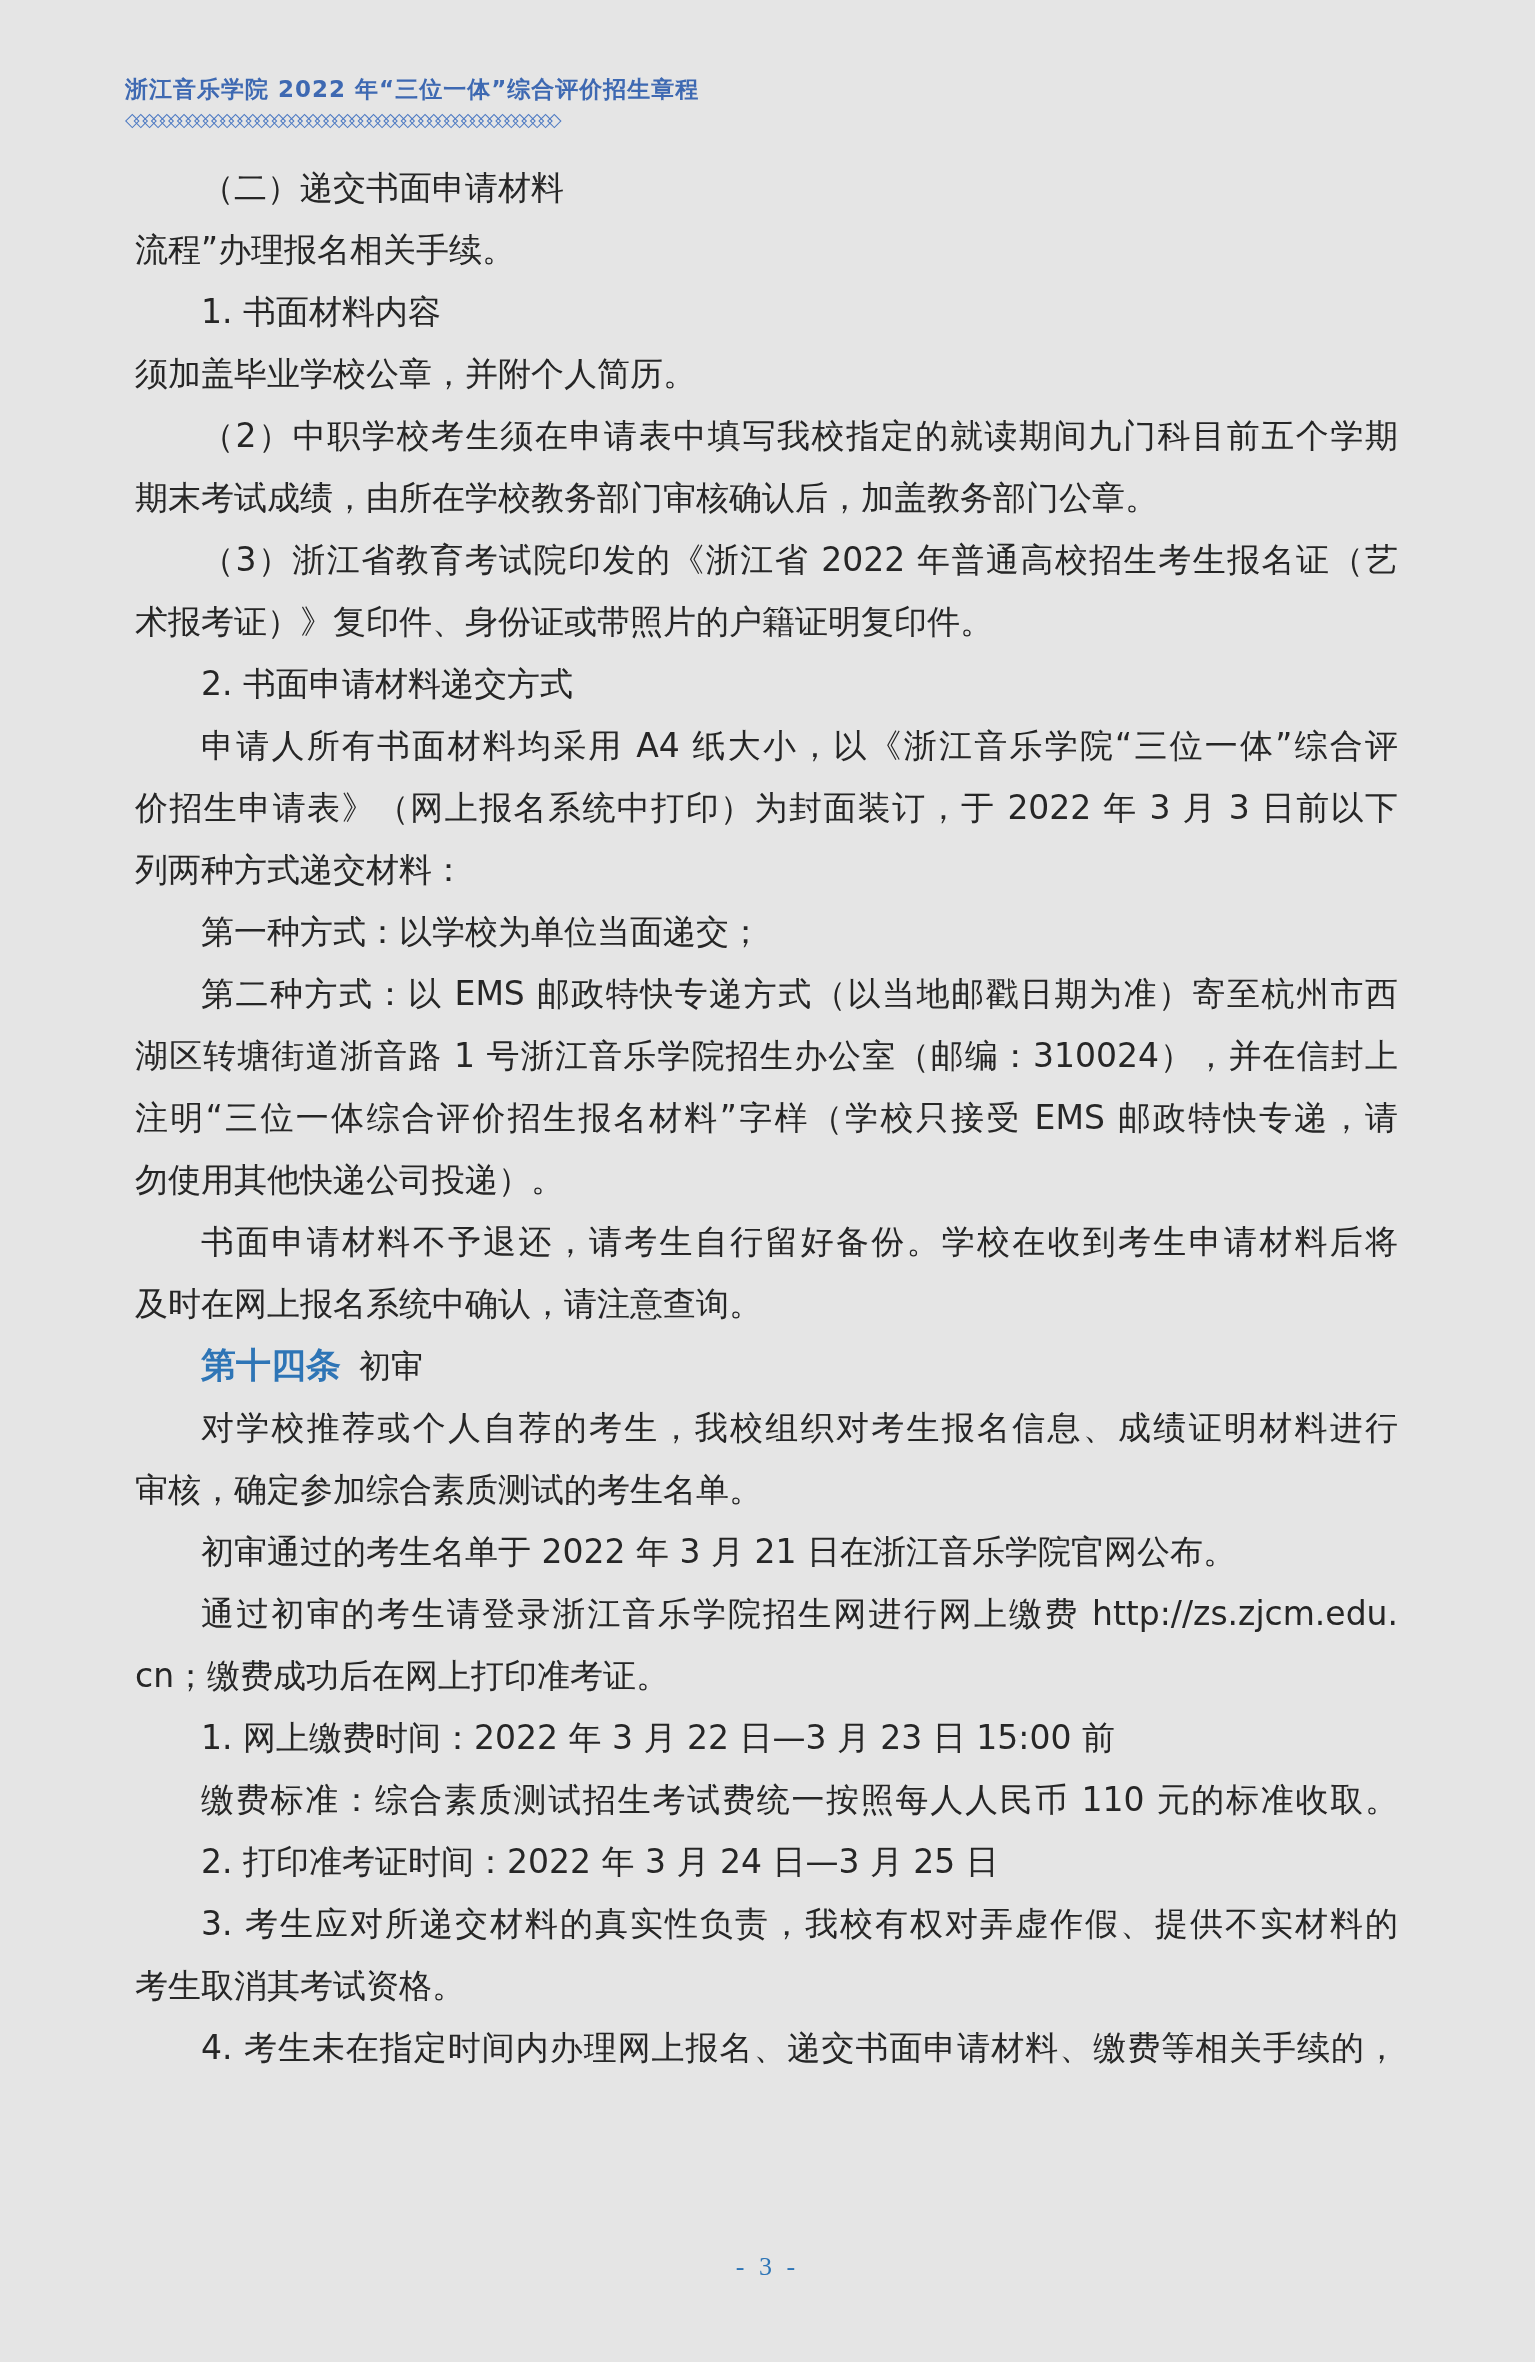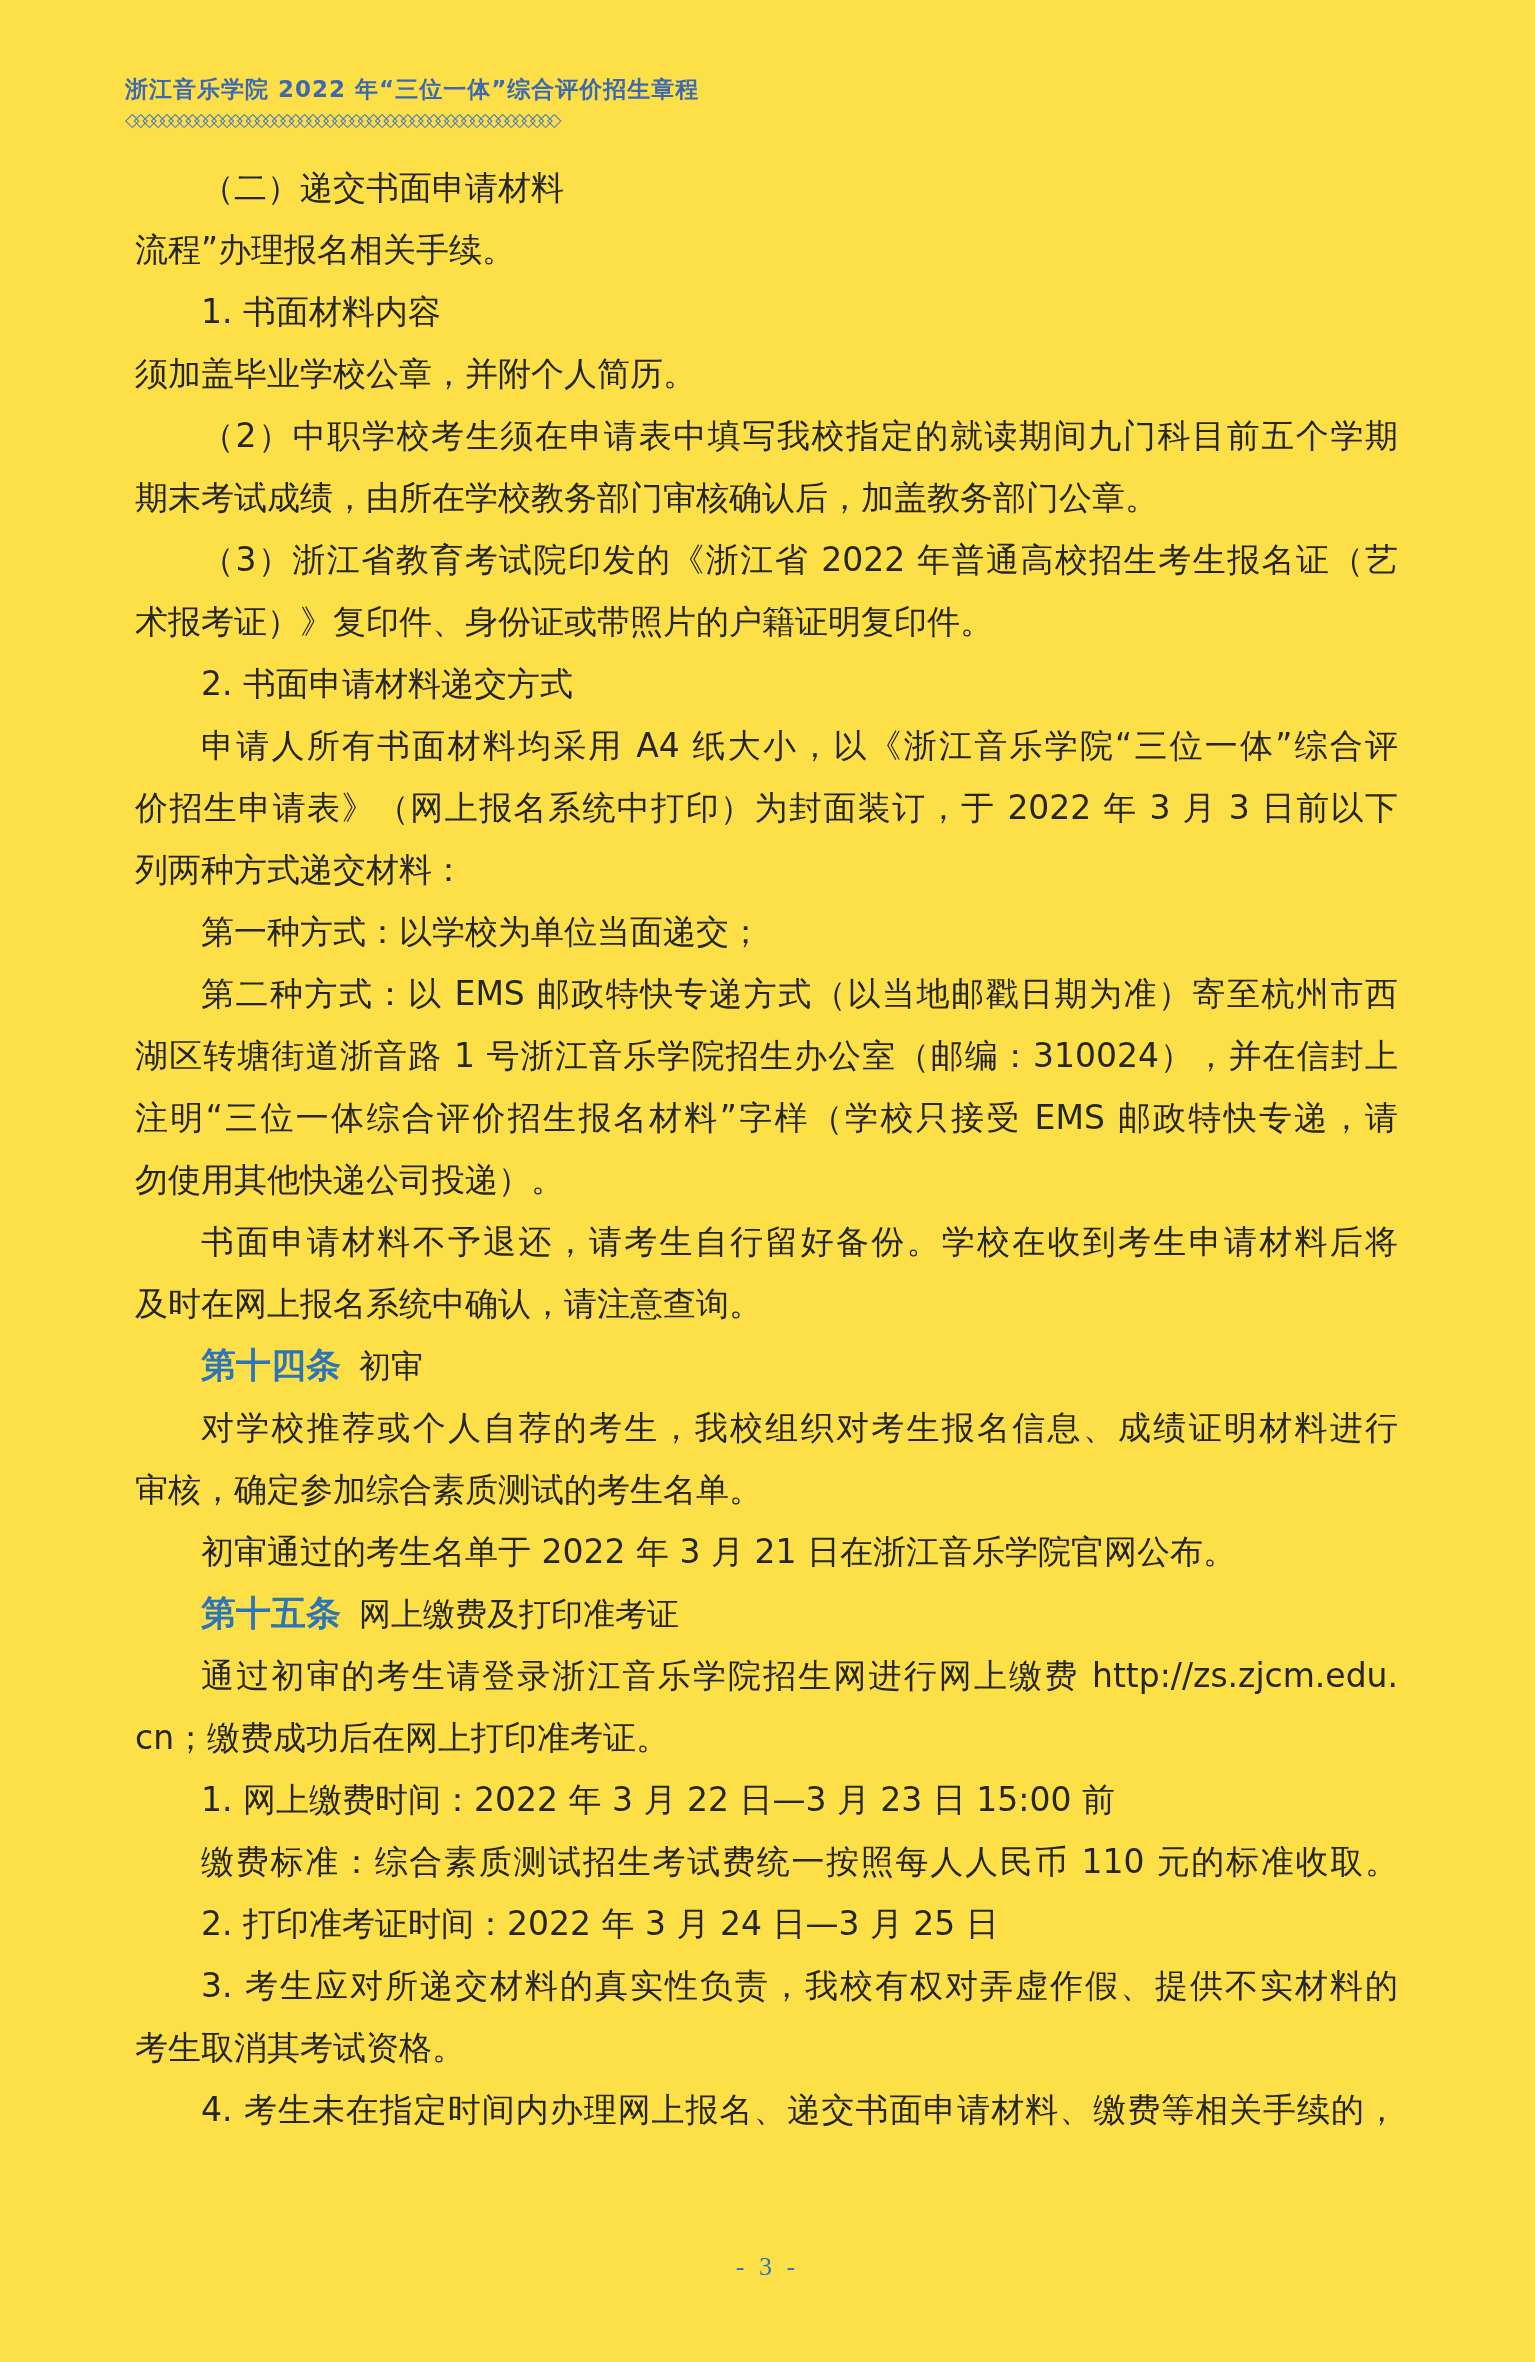--- a/index.html
+++ b/index.html
@@ -1,20 +1,20 @@
 <!DOCTYPE html>
 <html style="--title-blue: #3E69B2; --divider-blue: #4F7BC3; --heading-blue: #2E75B6; --body-color: #262626;"><head>
 <meta charset="utf-8">
 <style>
   html,body{margin:0;padding:0;background:#ffffff;}
   .page{
     position:relative;
     width:1535px;
     height:2362px;
-    background:#fde047;
+    background:#e5e5e5;
     overflow:hidden;
     font-family:"DejaVu Sans",sans-serif;
   }
   
   .hdr{
     position:absolute;
     top:74px;
     left:125px;
     width:1290px;
   }
@@ -106,21 +106,20 @@
       <div class="line indent full"><span class="line-text">第二种方式：以 EMS 邮政特快专递方式（以当地邮戳日期为准）寄至杭州市西</span></div>
       <div class="line full"><span class="line-text">湖区转塘街道浙音路 1 号浙江音乐学院招生办公室（邮编：310024），并在信封上</span></div>
       <div class="line full"><span class="line-text">注明“三位一体综合评价招生报名材料”字样（学校只接受 EMS 邮政特快专递，请</span></div>
       <div class="line"><span class="line-text">勿使用其他快递公司投递）。</span></div>
       <div class="line indent full"><span class="line-text">书面申请材料不予退还，请考生自行留好备份。学校在收到考生申请材料后将</span></div>
       <div class="line"><span class="line-text">及时在网上报名系统中确认，请注意查询。</span></div>
       <div class="line indent heading"><span class="heading-num">第十四条</span><span class="line-text">初审</span></div>
       <div class="line indent full"><span class="line-text">对学校推荐或个人自荐的考生，我校组织对考生报名信息、成绩证明材料进行</span></div>
       <div class="line"><span class="line-text">审核，确定参加综合素质测试的考生名单。</span></div>
       <div class="line indent"><span class="line-text">初审通过的考生名单于 2022 年 3 月 21 日在浙江音乐学院官网公布。</span></div>
-      <div class="line indent heading"><span class="heading-num">第十五条</span><span class="line-text">网上缴费及打印准考证</span></div>
       <div class="line indent full"><span class="line-text">通过初审的考生请登录浙江音乐学院招生网进行网上缴费 http://zs.zjcm.edu.</span></div>
       <div class="line"><span class="line-text">cn；缴费成功后在网上打印准考证。</span></div>
       <div class="line indent"><span class="line-text">1. 网上缴费时间：2022 年 3 月 22 日—3 月 23 日 15:00 前</span></div>
       <div class="line indent full"><span class="line-text">缴费标准：综合素质测试招生考试费统一按照每人人民币 110 元的标准收取。</span></div>
       <div class="line indent"><span class="line-text">2. 打印准考证时间：2022 年 3 月 24 日—3 月 25 日</span></div>
       <div class="line indent full"><span class="line-text">3. 考生应对所递交材料的真实性负责，我校有权对弄虚作假、提供不实材料的</span></div>
       <div class="line"><span class="line-text">考生取消其考试资格。</span></div>
       <div class="line indent full"><span class="line-text">4. 考生未在指定时间内办理网上报名、递交书面申请材料、缴费等相关手续的，</span></div>
     </main>
 

